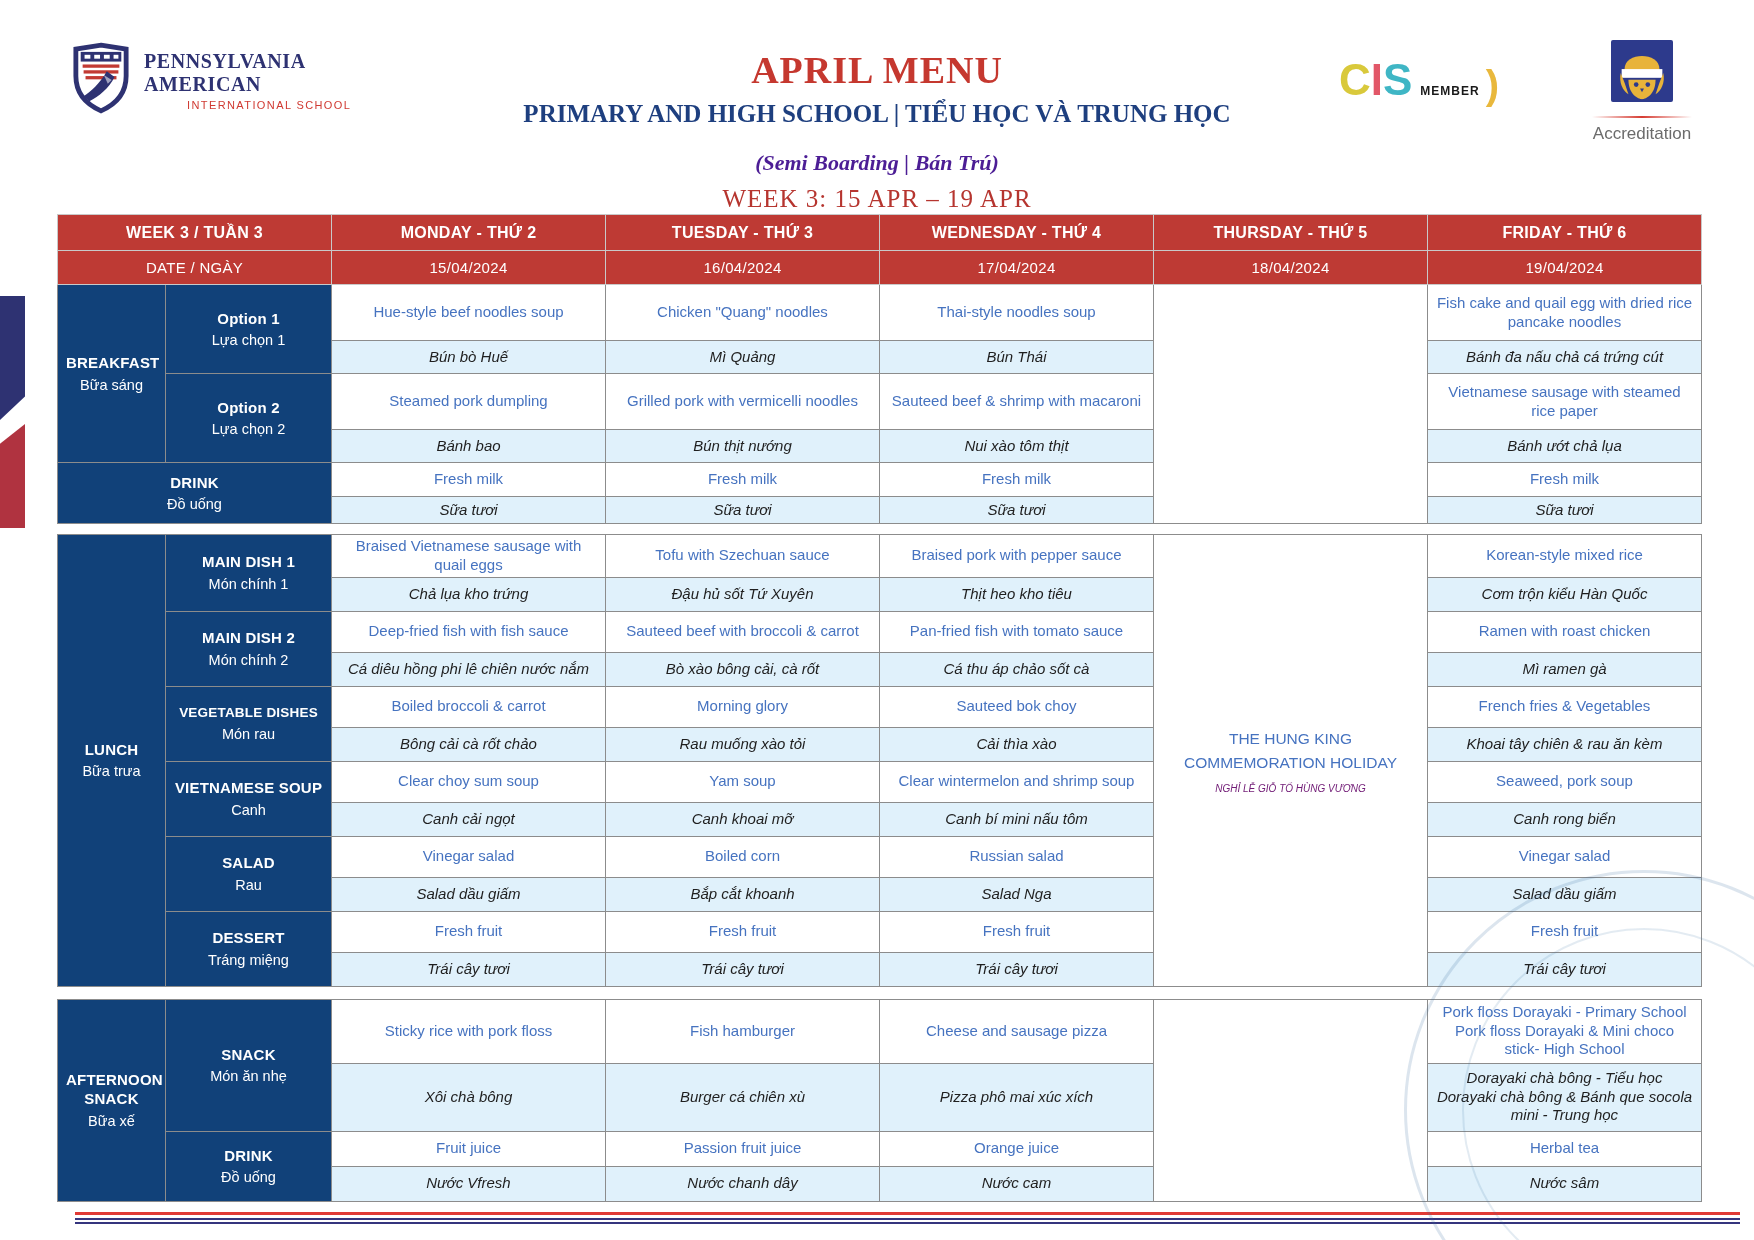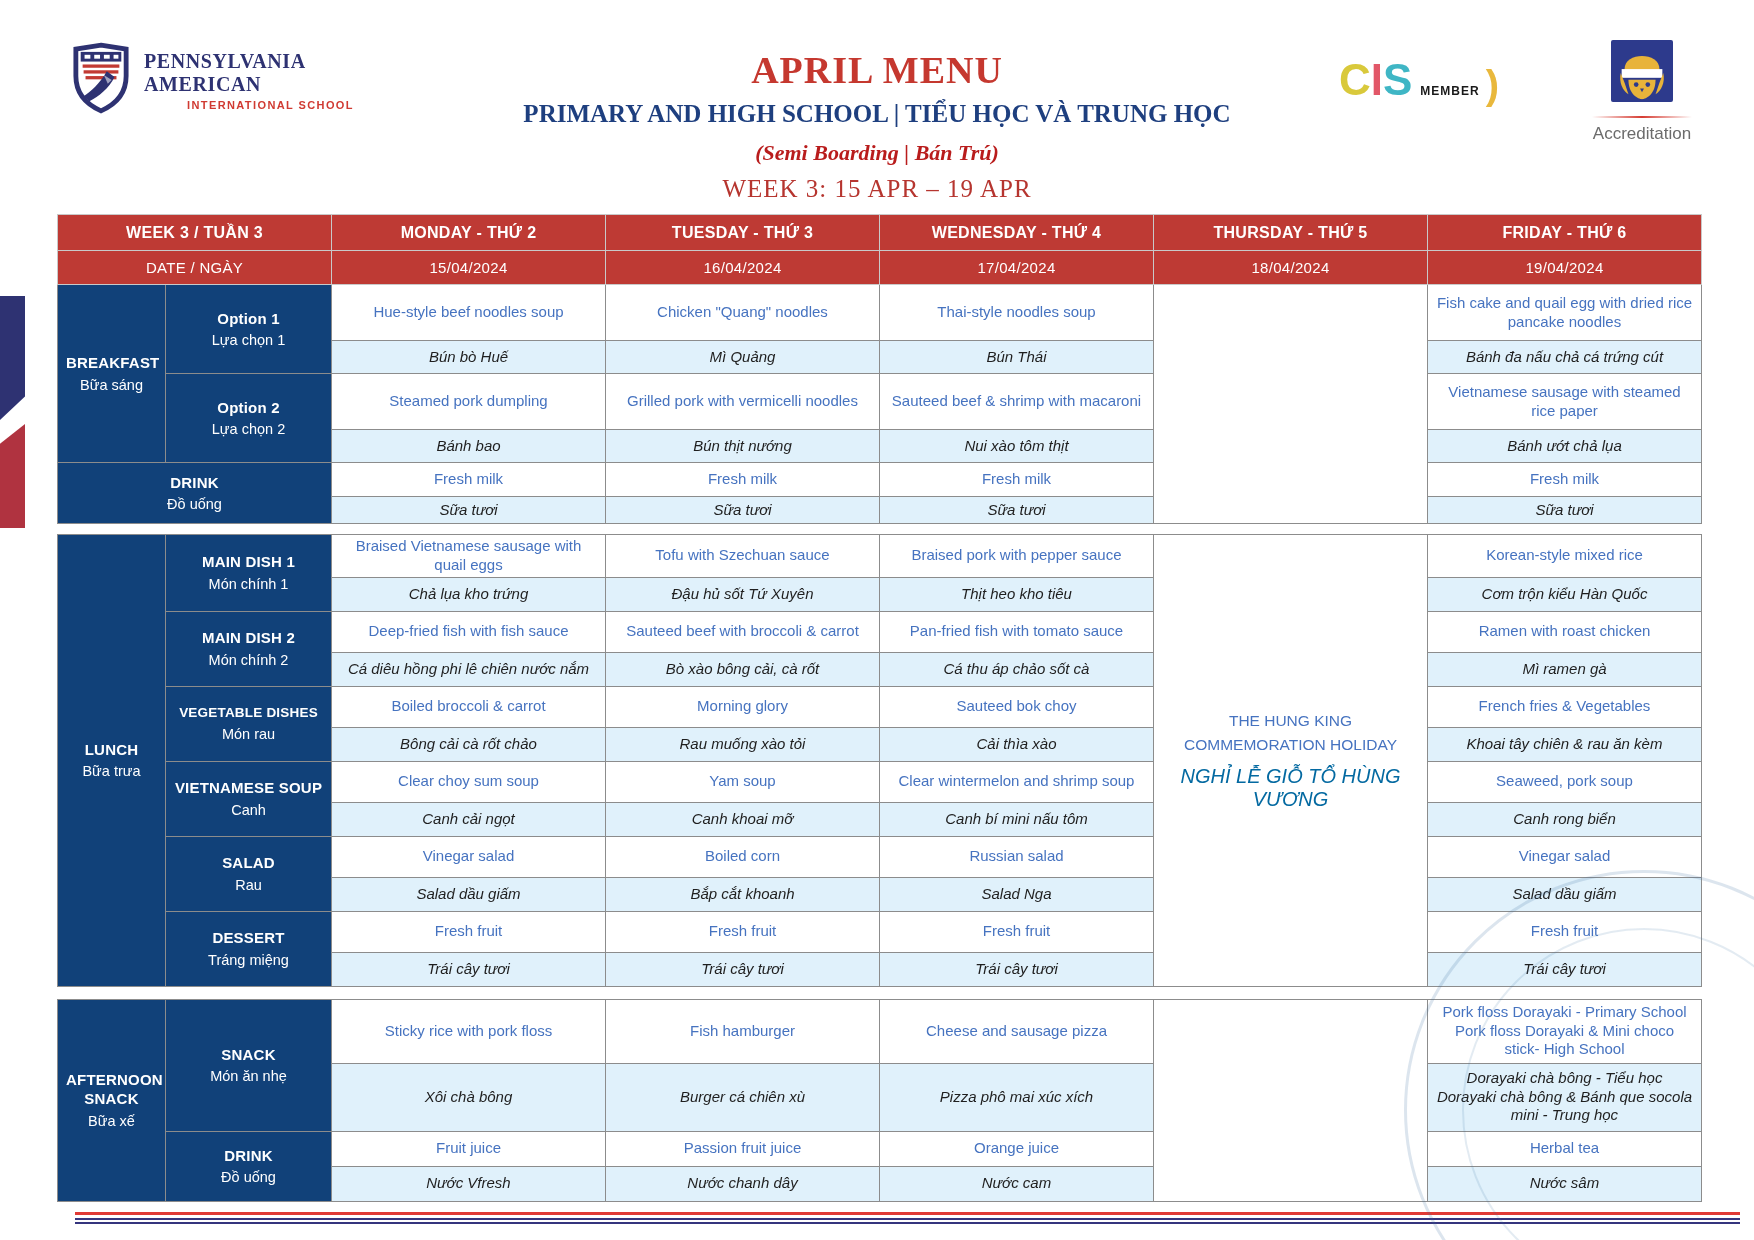--- a/index.html
+++ b/index.html
@@ -10,34 +10,34 @@
     font-family: "Liberation Sans", sans-serif;
   }
 
   
   .school { position: absolute; left: 72px; top: 42px; display: flex; gap: 14px; align-items: flex-start; }
   .school-text { padding-top: 8px; }
   .school-l1, .school-l2 {
     font-family: "Liberation Serif", serif; font-weight: bold;
     color: #2E3272; font-size: 20px; letter-spacing: 0.6px; line-height: 1.15;
   }
-  .school-l3 { color: #D03A32; font-size: 11px; letter-spacing: 1.4px; margin-top: 3px; font-weight: bold; padding-left: 43px; }
+  .school-l3 { color: #D03A32; font-size: 11px; letter-spacing: 1.4px; margin-top: 3px; font-weight: normal; padding-left: 43px; }
 
   .titles { position: absolute; left: 0; right: 0; top: 48px; text-align: center; }
   .title-main {
     font-family: "Liberation Serif", serif; font-weight: bold;
     font-size: 38px; color: #C5382F; letter-spacing: 1px;
   }
   .title-sub {
     font-family: "Liberation Serif", serif; font-weight: bold;
     font-size: 25px; color: #1E3F7F; margin-top: 8px;
   }
   .title-boarding {
     font-family: "Liberation Serif", serif; font-style: italic; font-weight: bold;
-    font-size: 22px; color: #b91c1c; margin-top: 12px;
+    font-size: 22px; color: #4c1d95; margin-top: 22px;
   }
   .title-week {
     font-family: "Liberation Serif", serif; font-size: 25px; color: #B6352F;
     margin-top: 9px; letter-spacing: 1px;
   }
 
   .cis { position: absolute; top: 58px; right: 255px; white-space: nowrap; }
   .cis-letter { font-size: 44px; font-weight: bold; line-height: 1; }
   .cis-c { color: #D9C93B; }
   .cis-i { color: #E25768; }
@@ -85,21 +85,21 @@
   th.red-date { font-weight: normal; font-size: 15px; }
   td.navy { background: #114179; color: #fff; }
   .lbl-en { font-weight: bold; font-size: 15px; letter-spacing: 0.2px; line-height: 1.3; }
   .lbl-vi { font-size: 14.5px; margin-top: 4px; line-height: 1.2; }
   td.en { color: #4673C0; font-size: 15px; background: #fff; white-space: pre-line; line-height: 1.25; }
   td.vi { color: #1F1F1F; font-style: italic; font-size: 15px; background: #E0F1FB;
     white-space: pre-line; line-height: 1.25; }
   td.thu-empty { background: #fff; }
   td.thu-holiday { background: #fff; }
   .hol-en { color: #4673C0; font-size: 15.5px; line-height: 1.55; white-space: pre-line; }
-  .hol-vi { color: #0369a1; font-style: italic; font-size: 20px; margin-top: 8px; }
+  .hol-vi { color: #701a75; font-style: italic; font-size: 10px; margin-top: 8px; }
 
   
   .bottom-rule { position: absolute; left: 75px; width: 1665px; top: 1212px; }
   .rule-red { height: 3px; background: #E03A35; }
   .rule-sp1 { height: 3px; }
   .rule-navy1 { height: 2px; background: #35357E; }
   .rule-sp2 { height: 2px; }
   .rule-navy2 { height: 2px; background: #35357E; }
 
   

